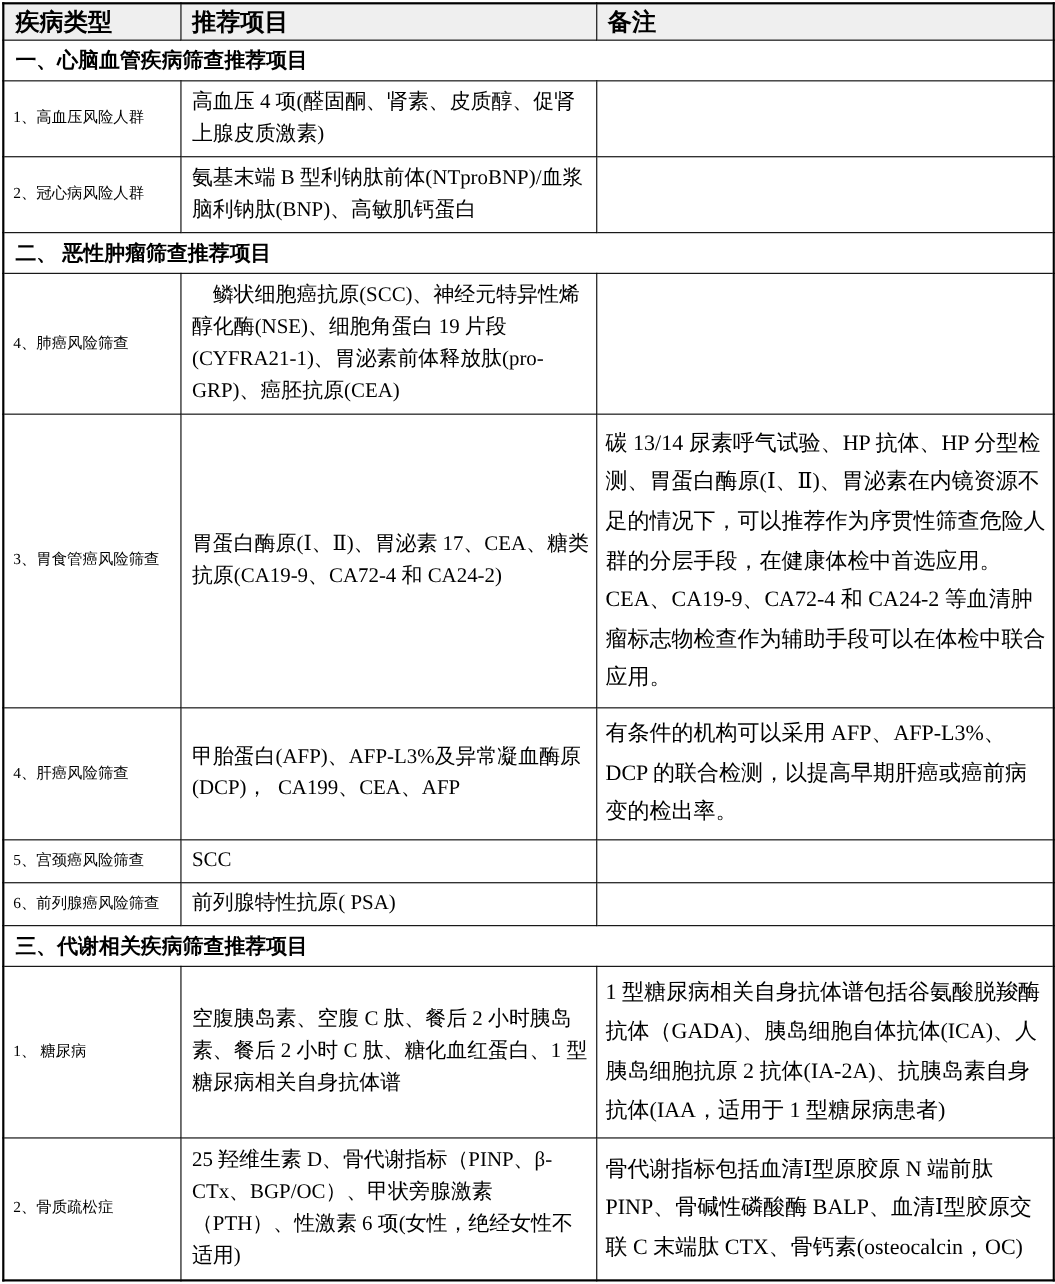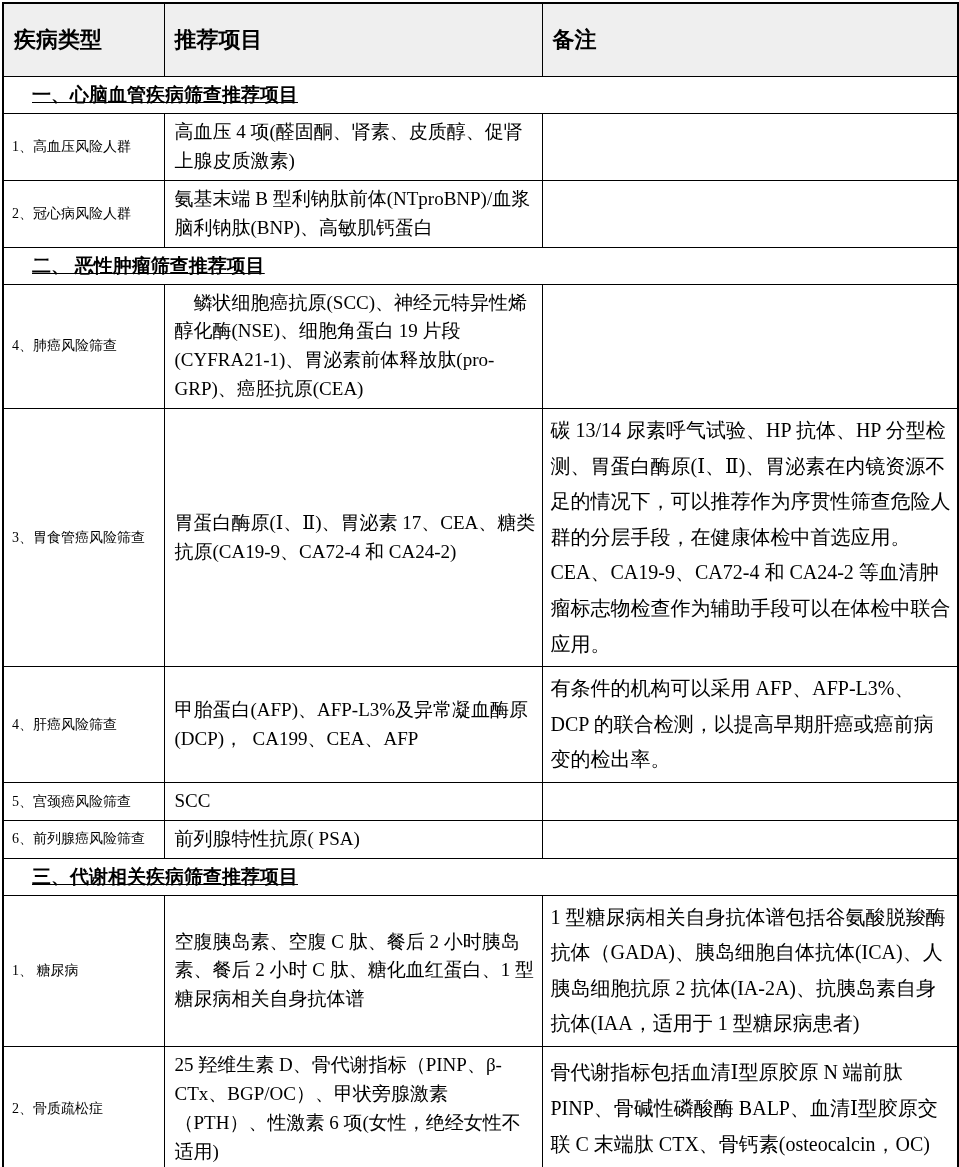--- a/index.html
+++ b/index.html
@@ -28,29 +28,28 @@
     border: 1px solid #000000;
     vertical-align: middle;
     overflow-wrap: break-word;
     white-space: pre-wrap;
   }
   .screening-table thead th {
     background: #efefef;
     font-weight: bold;
     font-size: 22px;
     text-align: left;
-    padding: 20px 10px;
+    padding: 0 10px;
     height: 32px;
   }
   td.section-title-cell {
     font-weight: bold;
     font-size: 19px;
-    padding: 5px 28px;
+    padding: 5px 10px;
     height: 24px;
-    text-decoration: underline;
   }
   td.cell-type {
     font-size: 14px;
     line-height: 1.55;
     padding: 3px 4px 3px 8px;
   }
   td.cell-items {
     font-size: 19px;
     line-height: 1.52;
     padding: 4px 6px 4px 10px;

